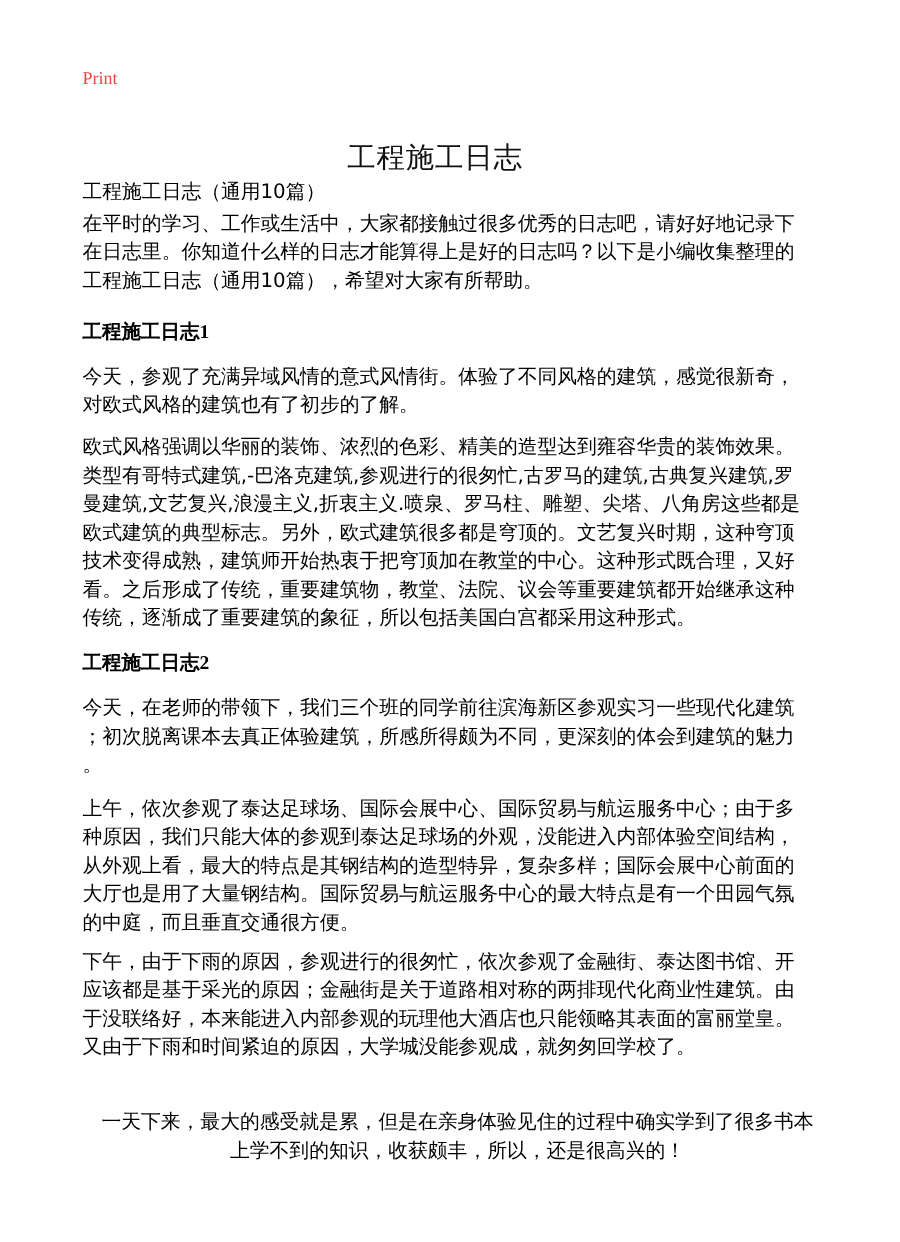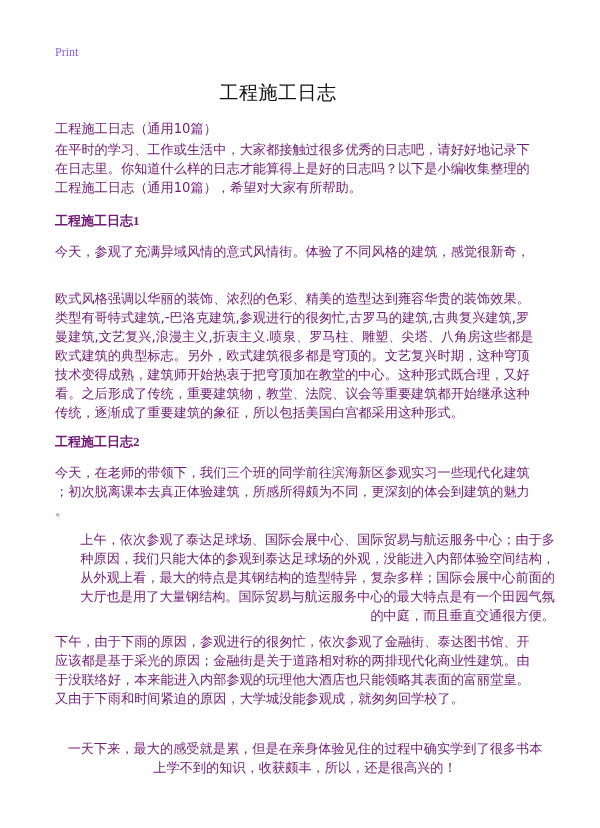--- a/index.html
+++ b/index.html
@@ -20,55 +20,55 @@
       left: 0; top: 0;
       width: 600px; height: 828px;
       background: #ffffff;
     }
     .print-label {
       position: absolute;
       left: 55px;
       top: 45px;
       font-family: "Liberation Serif", "DejaVu Serif", serif;
       font-size: 12px;
-      color: #8b5cf6;
+      color: #ef4444;
     }
     .doc-title {
       position: absolute;
       left: 0;
       width: 556px;
       top: 80px;
       text-align: center;
       font-size: 19px;
       font-weight: normal;
       color: #111;
       letter-spacing: 0.5px;
-      margin: 0;
+      margin: 12px;
     }
     .block {
       position: absolute;
       left: 55px;
       width: 500px;
       font-size: 13.2px;
       line-height: 19px;
-      color: #701a75;
+      color: #000000;
     }
     .block .line {
       display: block;
       white-space: nowrap;
     }
     .subtitle { top: 119px; }
     .h { font-weight: bold; font-size: 13px; font-family: Liberation Serif, serif; }
     .p-intro { top: 140px; }
     .h1 { top: 211px; }
     .p1 { top: 242px; }
     .p2 { top: 289px; }
     .h2 { top: 432px; }
     .p3 { top: 463px; }
-    .p4 { top: 530px; text-align: right; }
+    .p4 { top: 530px; }
     .p5 { top: 632px; }
     .p6 { top: 739px; text-align: center; }
   </style>
 </head>
 <body>
 
 <div class="page">
 
   <div class="print-label">Print</div>
 
@@ -83,20 +83,21 @@
     <span class="line">在日志里。你知道什么样的日志才能算得上是好的日志吗？以下是小编收集整理的</span>
     <span class="line">工程施工日志（通用10篇），希望对大家有所帮助。</span>
   </div>
 
   <div class="block h h1">
     <span class="line">工程施工日志1</span>
   </div>
 
   <div class="block p1">
     <span class="line">今天，参观了充满异域风情的意式风情街。体验了不同风格的建筑，感觉很新奇，</span>
+    <span class="line">对欧式风格的建筑也有了初步的了解。</span>
   </div>
 
   <div class="block p2">
     <span class="line">欧式风格强调以华丽的装饰、浓烈的色彩、精美的造型达到雍容华贵的装饰效果。</span>
     <span class="line">类型有哥特式建筑,-巴洛克建筑,参观进行的很匆忙,古罗马的建筑,古典复兴建筑,罗</span>
     <span class="line">曼建筑,文艺复兴,浪漫主义,折衷主义.喷泉、罗马柱、雕塑、尖塔、八角房这些都是</span>
     <span class="line">欧式建筑的典型标志。另外，欧式建筑很多都是穹顶的。文艺复兴时期，这种穹顶</span>
     <span class="line">技术变得成熟，建筑师开始热衷于把穹顶加在教堂的中心。这种形式既合理，又好</span>
     <span class="line">看。之后形成了传统，重要建筑物，教堂、法院、议会等重要建筑都开始继承这种</span>
     <span class="line">传统，逐渐成了重要建筑的象征，所以包括美国白宫都采用这种形式。</span>

